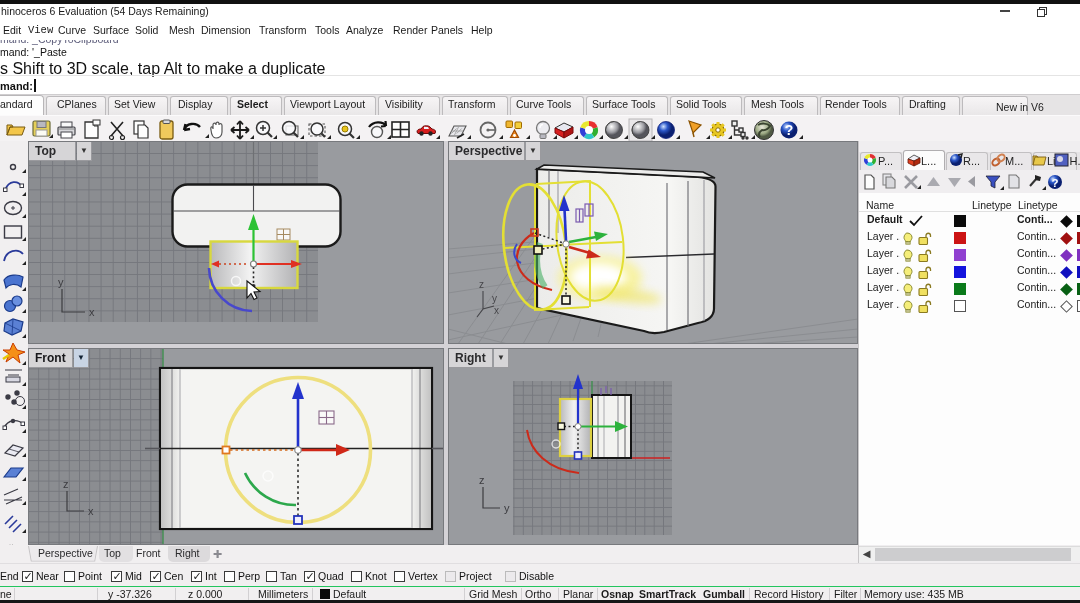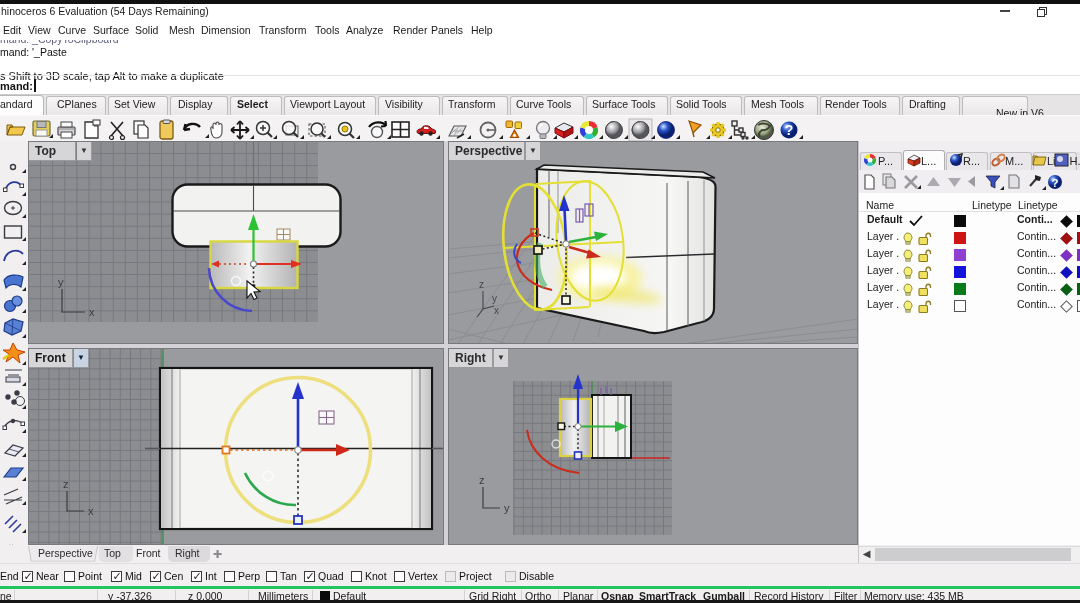--- a/index.html
+++ b/index.html
@@ -15,38 +15,38 @@
 
 <div class="abs" style="left:0;top:4px;width:1080px;height:16px;background:#fff;">
   <div class="abs tx" style="left:1px;top:1px;font-size:10.5px;color:#1a1a1a;">hinoceros 6 Evaluation (54 Days Remaining)</div>
   <div class="abs" style="left:1000px;top:6px;width:10px;height:1.5px;background:#444;"></div>
   <div class="abs" style="left:1039px;top:3px;width:8px;height:8px;border:1.2px solid #333;background:#fff;"></div>
   <div class="abs" style="left:1037px;top:5px;width:8px;height:8px;border:1.2px solid #333;background:#fff;"></div>
 </div>
 
 <div class="abs" style="left:0;top:20px;width:1080px;height:20px;background:#fff;font-size:10.5px;color:#1a1a1a;text-align:right;">
   <span class="abs tx" style="left:3px;top:4px;">Edit</span>
-  <span class="abs tx" style="left:28px;top:4px;">View</span>
+  <span class="abs tx" style="left:28px;top:4px;font-family:Liberation Mono, monospace;">View</span>
   <span class="abs tx" style="left:58px;top:4px;">Curve</span>
   <span class="abs tx" style="left:93px;top:4px;">Surface</span>
   <span class="abs tx" style="left:135px;top:4px;">Solid</span>
   <span class="abs tx" style="left:169px;top:4px;">Mesh</span>
   <span class="abs tx" style="left:201px;top:4px;">Dimension</span>
   <span class="abs tx" style="left:259px;top:4px;">Transform</span>
   <span class="abs tx" style="left:315px;top:4px;">Tools</span>
   <span class="abs tx" style="left:346px;top:4px;">Analyze</span>
   <span class="abs tx" style="left:393px;top:4px;">Render</span>
   <span class="abs tx" style="left:431px;top:4px;">Panels</span>
   <span class="abs tx" style="left:471px;top:4px;">Help</span>
 </div>
 
 <div class="abs" style="left:0;top:40px;width:1080px;height:55px;background:#fff;overflow:hidden;">
   <div class="abs tx" style="left:0;top:-7px;font-size:10.5px;color:#5c5c7a;">mand: _CopyToClipboard</div>
   <div class="abs tx" style="left:0;top:6px;font-size:10.5px;color:#111;">mand: '_Paste</div>
-  <div class="abs tx" style="left:0;top:20px;font-size:11px;color:#111;margin-top:10px;">s Shift to 3D scale, tap Alt to make a duplicate</div>
+  <div class="abs tx" style="left:0;top:20px;font-size:16px;color:#111;">s Shift to 3D scale, tap Alt to make a duplicate</div>
   <div class="abs" style="left:0;top:35px;width:1080px;height:1px;background:#e4e4e4;"></div>
   <div class="abs tx" style="left:0;top:39px;font-size:11px;font-weight:bold;color:#111;">mand:<span style="display:inline-block;width:2px;height:13px;background:#111;vertical-align:-2px;margin-left:1px;"></span></div>
   <div class="abs" style="left:0;top:54px;width:1080px;height:1px;background:#cfcdcf;"></div>
 </div>
 
 <div class="abs" id="tabbar" style="left:0;top:95px;width:1080px;height:20px;background:#e6e4e5;font-size:10.5px;color:#1c1c1c;">
   <div class="abs" style="left:-10px;top:0;width:54px;height:20px;background:#fdfdfd;border:1px solid #b8b6b8;border-bottom:none;border-radius:0 4px 0 0;"></div>
   <div class="abs tx" style="left:0;top:3px;">andard</div>
   <div class="tbt" style="left:46px;width:60px;"></div>
     <div class="abs tx" style="left:57px;top:3px;">CPlanes</div>
@@ -68,21 +68,21 @@
     <div class="abs tx" style="left:592px;top:3px;">Surface Tools</div>
   <div class="tbt" style="left:670px;width:72px;"></div>
     <div class="abs tx" style="left:676px;top:3px;">Solid Tools</div>
   <div class="tbt" style="left:744px;width:74px;"></div>
     <div class="abs tx" style="left:751px;top:3px;">Mesh Tools</div>
   <div class="tbt" style="left:820px;width:80px;"></div>
     <div class="abs tx" style="left:825px;top:3px;">Render Tools</div>
   <div class="tbt" style="left:902px;width:58px;"></div>
     <div class="abs tx" style="left:909px;top:3px;">Drafting</div>
   <div class="tbt" style="left:962px;width:66px;"></div>
-    <div class="abs tx" style="left:969px;top:12px;padding-left:27px;">New in V6</div>
+    <div class="abs tx" style="left:969px;top:6px;padding-left:27px;">New in V6</div>
 </div>
 <style>
  .tbt { position:absolute; top:1px; height:19px; background:linear-gradient(#f7f5f6,#e9e7e8); border:1px solid #bdbbbd; border-bottom:none; border-radius:3px 3px 0 0; }
 </style>
 
 <div class="abs" id="toolbar" style="left:0;top:115px;width:1080px;height:26px;background:#f4f2f3;border-top:1px solid #fbfafb;">
 <svg class="abs" style="left:0;top:2px;" width="810" height="24" viewBox="0 0 810 24">
  <defs>
   <radialGradient id="sphg" cx="0.35" cy="0.3">
           <stop offset="0" stop-color="#ffffff"></stop>
@@ -841,35 +841,35 @@
     <span class="abs tx" style="left:459px;top:6px;">Project</span>
   <span class="cb dis" style="left:505px;"></span>
     <span class="abs tx" style="left:519px;top:6px;">Disable</span>
 </div>
 <style>
  .cb { position:absolute; top:7px; width:11px; height:11px; background:#fff; border:1px solid #3a3a3a; }
  .cb.ck::after { content:"\2713"; position:absolute; left:0.5px; top:-2.5px; font-size:11px; color:#1a1a1a; }
  .cb.dis { border-color:#bbb; background:#eceaec; }
 </style>
 
-<div class="abs" id="statusbar" style="left:0;top:586px;width:1080px;height:14px;background:#f1eff0;border-top:3px solid #22c55e;font-size:10.5px;color:#1a1a1a;">
+<div class="abs" id="statusbar" style="left:0;top:586px;width:1080px;height:14px;background:#f1eff0;border-top:1px solid #22c55e;font-size:10.5px;color:#1a1a1a;">
   <span class="abs tx" style="left:0;top:1px;">ne</span>
   <span class="sep" style="left:14px;"></span>
   <span class="abs tx" style="left:33px;top:1px;margin-top:48px;">x 66.851</span>
   <span class="sep" style="left:97px;"></span>
   <span class="abs tx" style="left:108px;top:1px;">y -37.326</span>
   <span class="sep" style="left:175px;"></span>
   <span class="abs tx" style="left:188px;top:1px;">z 0.000</span>
   <span class="sep" style="left:248px;"></span>
   <span class="abs tx" style="left:258px;top:1px;">Millimeters</span>
   <span class="sep" style="left:312px;"></span>
   <span class="abs" style="left:320px;top:2px;width:10px;height:10px;background:#0a0a0a;"></span>
   <span class="abs tx" style="left:333px;top:1px;">Default</span>
   <span class="sep" style="left:464px;"></span>
-  <span class="abs tx" style="left:469px;top:1px;">Grid Right</span>
+  <span class="abs tx" style="left:469px;top:1px;">Grid Mesh</span>
   <span class="sep" style="left:521px;"></span>
   <span class="abs tx" style="left:525px;top:1px;">Ortho</span>
   <span class="sep" style="left:558px;"></span>
   <span class="abs tx" style="left:563px;top:1px;">Planar</span>
   <span class="sep" style="left:597px;"></span>
   <span class="abs tx" style="left:601px;top:1px;font-weight:bold;">Osnap</span>
   <span class="abs tx" style="left:639px;top:1px;font-weight:bold;">SmartTrack</span>
   <span class="abs tx" style="left:703px;top:1px;font-weight:bold;">Gumball</span>
   <span class="sep" style="left:749px;"></span>
   <span class="abs tx" style="left:754px;top:1px;">Record History</span>

